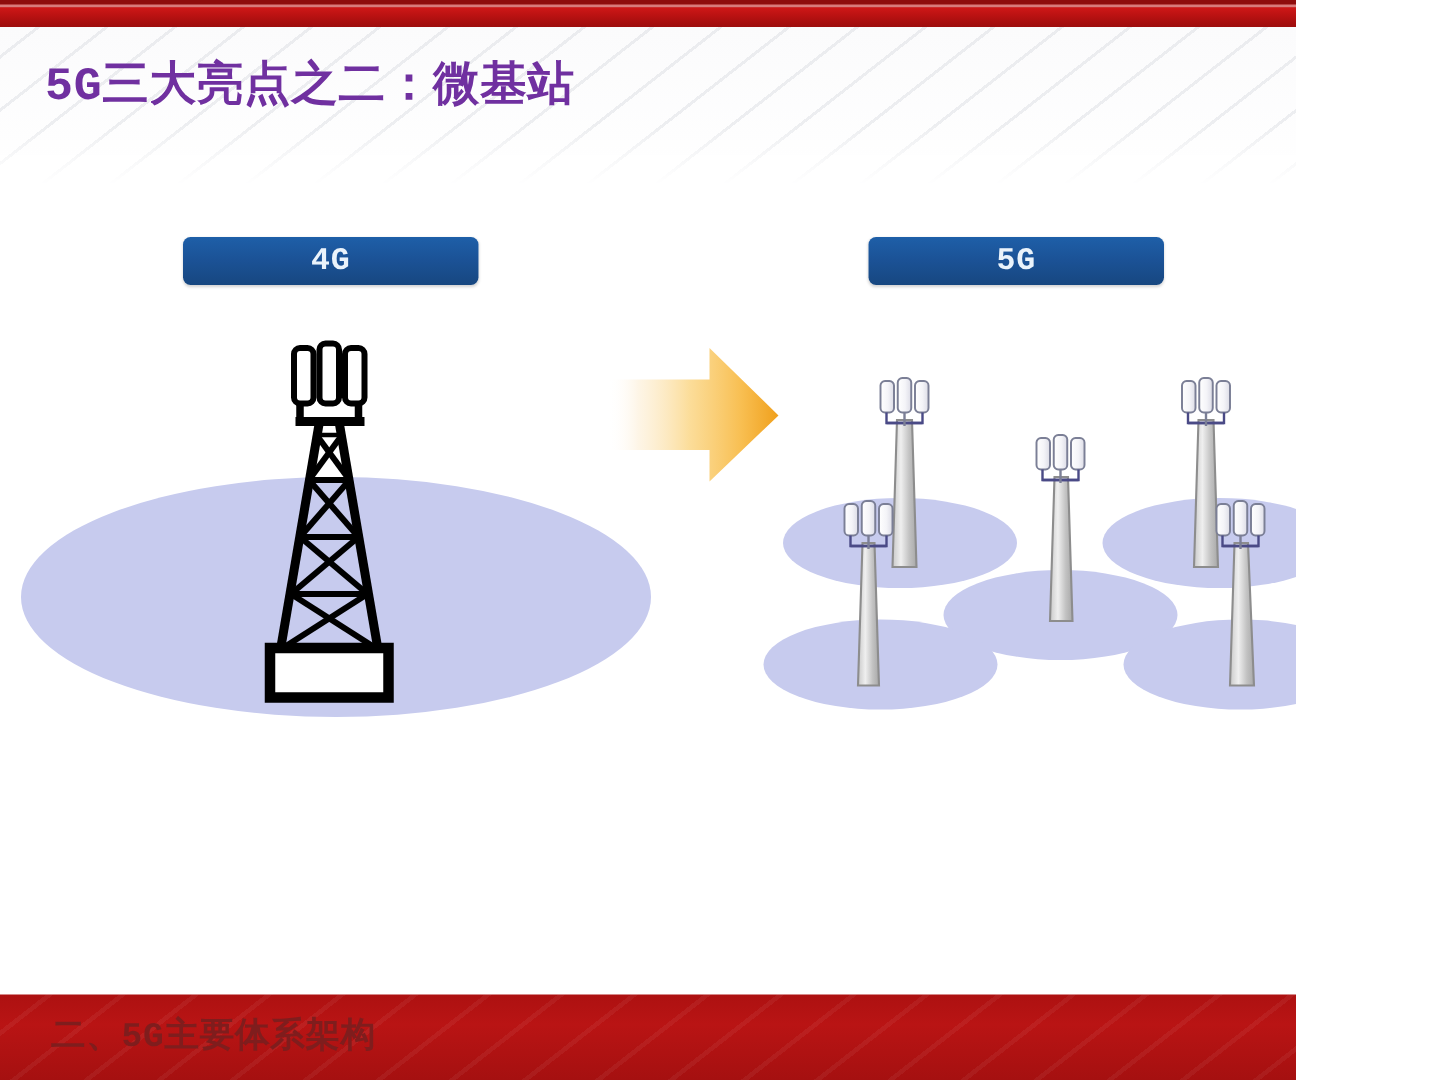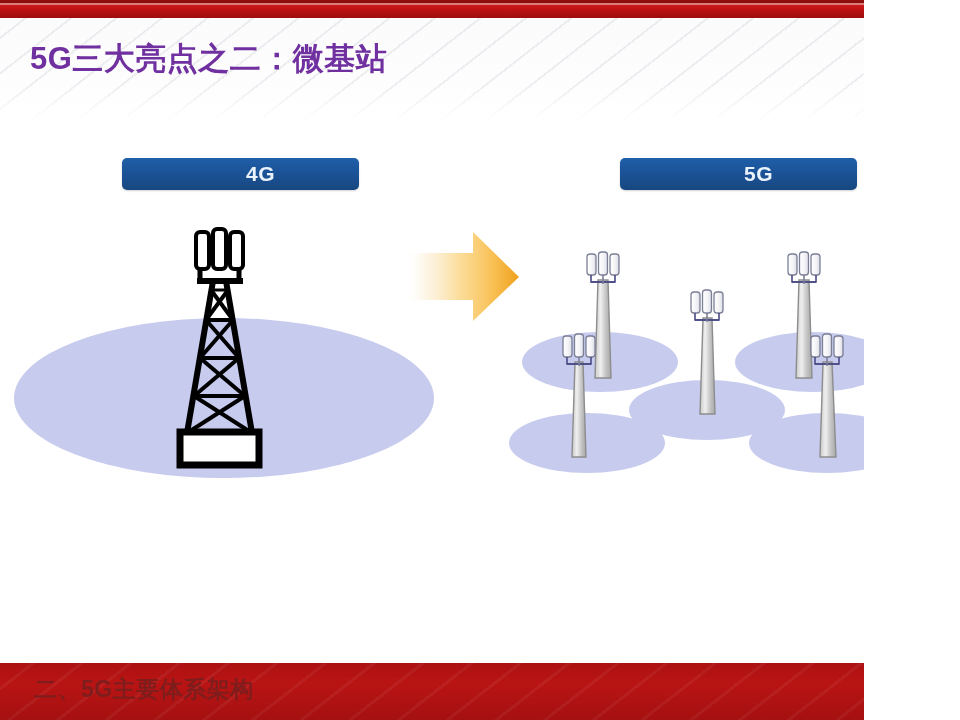--- a/index.html
+++ b/index.html
@@ -8,20 +8,21 @@
     width:960px;height:720px;
     background:#ffffff;
     font-family:"Liberation Sans","DejaVu Sans",sans-serif;
     overflow:hidden;
   }
   .slide{
     position:relative;
     width:864px;height:720px;
     background:#ffffff;
     overflow:hidden;
+    font-family:Liberation Mono, monospace;
   }
 
   
   .top-band{
     position:absolute;left:0;top:0;width:960px;height:18px;
     background:#b81111;
   }
   .top-band-dark{
     position:absolute;left:0;top:0;width:960px;height:3px;
     background:#8f0d0d;
@@ -71,24 +72,23 @@
     border-radius:5px;
     background:linear-gradient(180deg,#1e5fa8 0%,#1b5296 48%,#174780 100%);
     box-shadow:0 1px 2px rgba(0,0,0,.18);
     color:#eaf3fb;
     font-size:21px;
     font-weight:bold;
     display:flex;
     align-items:center;
     justify-content:center;
     letter-spacing:.5px;
-    padding-left:40px;
   }
   .chip-4g{left:122px;top:158px;width:197px;}
-  .chip-5g{left:620px;top:158px;width:197px;}
+  .chip-5g{left:579px;top:158px;width:197px;}
 
   
   .macro-ellipse{
     position:absolute;
     left:14px;top:318px;width:420px;height:160px;
     background:#c7cbee;
     border-radius:50%;
   }
 
   

